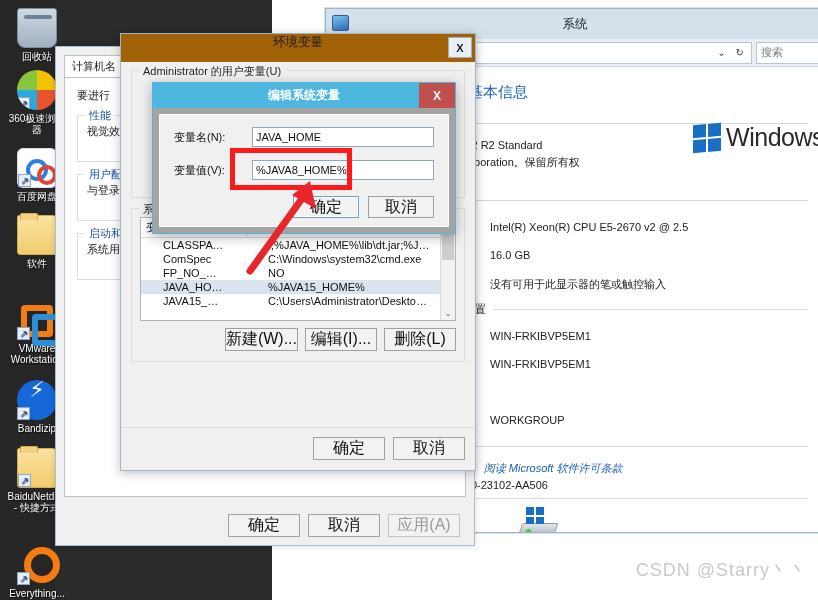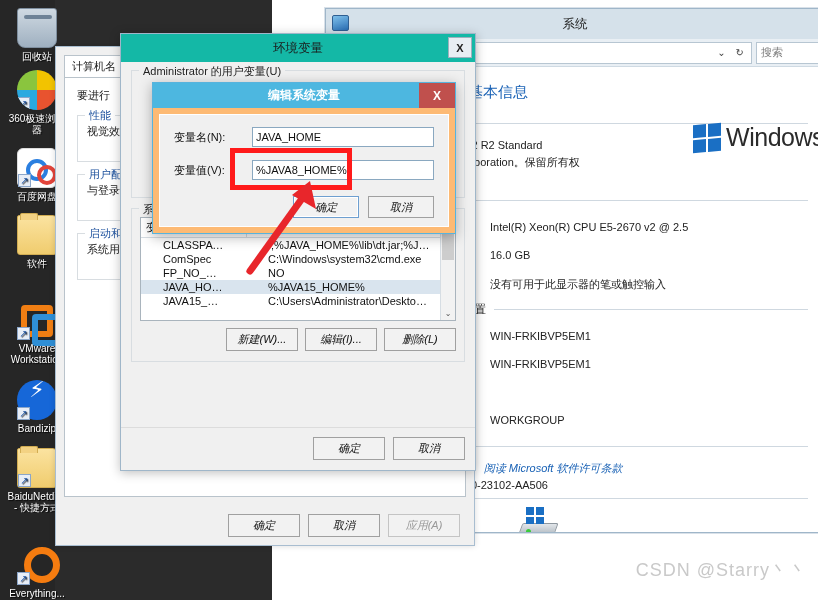--- a/index.html
+++ b/index.html
@@ -177,35 +177,34 @@
   }
   .sp-group > .legend {
     position: absolute; top: -8px; left: 7px; background: #ffffff; padding: 0 4px; color: #1a4f9c;
   }
   .sp-buttons {
     position: absolute; left: 0; right: 0; bottom: 8px; padding-right: 14px;
     display: flex; justify-content: flex-end; gap: 8px;
   }
   .btn {
     min-width: 72px; height: 23px; background: #f2f2f2; border: 1px solid #a0a0a0;
-    font-size: 11px; color: #111; display: inline-flex; align-items: center; justify-content: center;
+    font-size: 16px; color: #111; display: inline-flex; align-items: center; justify-content: center;
     font-family: "Liberation Sans", "DejaVu Sans", sans-serif;
-    font-style: italic;
   }
   .btn.disabled { color: #9a9a9a; border-color: #c4c4c4; background: #f2f2f2; }
   .btn.default { border: 1px solid #6e9fd0; box-shadow: inset 0 0 0 1px #ffffff; }
 
   
   .win-env {
     position: absolute; left: 120px; top: 33px; width: 356px; height: 438px;
     background: #f0f0f0; border: 1px solid #9fb6c9; box-shadow: 0 2px 10px rgba(0,0,0,.25);
   }
   .env-title {
-    height: 28px; background: #14b8a6; position: relative;
-    display: flex; align-items: center; justify-content: center;
+    height: 28px; background: #a16207; position: relative;
+    display: flex; align-items: flex-start; justify-content: center;
     font-size: 12.5px; color: #1b1b1b;
   }
   .env-close {
     position: absolute; right: 3px; top: 3px; width: 24px; height: 21px;
     background: #e8eef3; border: 1px solid #9fb0bd;
     display: flex; align-items: center; justify-content: center; font-size: 11px; color: #222;
     font-weight: bold;
   }
   .env-body { padding: 8px 10px 0 10px; position: relative; height: 408px; }
   .env-group {
@@ -239,21 +238,21 @@
   .vscroll .thumb { position: absolute; left: 1px; right: 1px; top: 16px; height: 26px; background: #cdcdcd; }
   .env-grpbtns { display: flex; justify-content: flex-end; gap: 7px; margin-top: 7px; }
   .env-bottom {
     position: absolute; right: 10px; bottom: 10px; display: flex; gap: 8px;
   }
   .env-sep { position: absolute; left: 0; right: 0; bottom: 42px; border-top: 1px solid #dcdcdc; }
 
   
   .win-edit {
     position: absolute; left: 152px; top: 82px; width: 304px; height: 152px;
-    background: #fdba74; border: 1px solid #57b3dd; box-shadow: 0 3px 12px rgba(0,0,0,.3);
+    background: #a3a3a3; border: 1px solid #57b3dd; box-shadow: 0 3px 12px rgba(0,0,0,.3);
   }
   .edit-title {
     height: 25px; background: #4db7e0; position: relative;
     display: flex; align-items: center; justify-content: center;
     font-size: 12px; color: #ffffff; font-weight: bold;
   }
   .edit-close {
     position: absolute; right: 0; top: 0; width: 36px; height: 25px;
     background: #c0504d; color: #ffffff; font-weight: bold; font-size: 12px;
     display: flex; align-items: center; justify-content: center;

